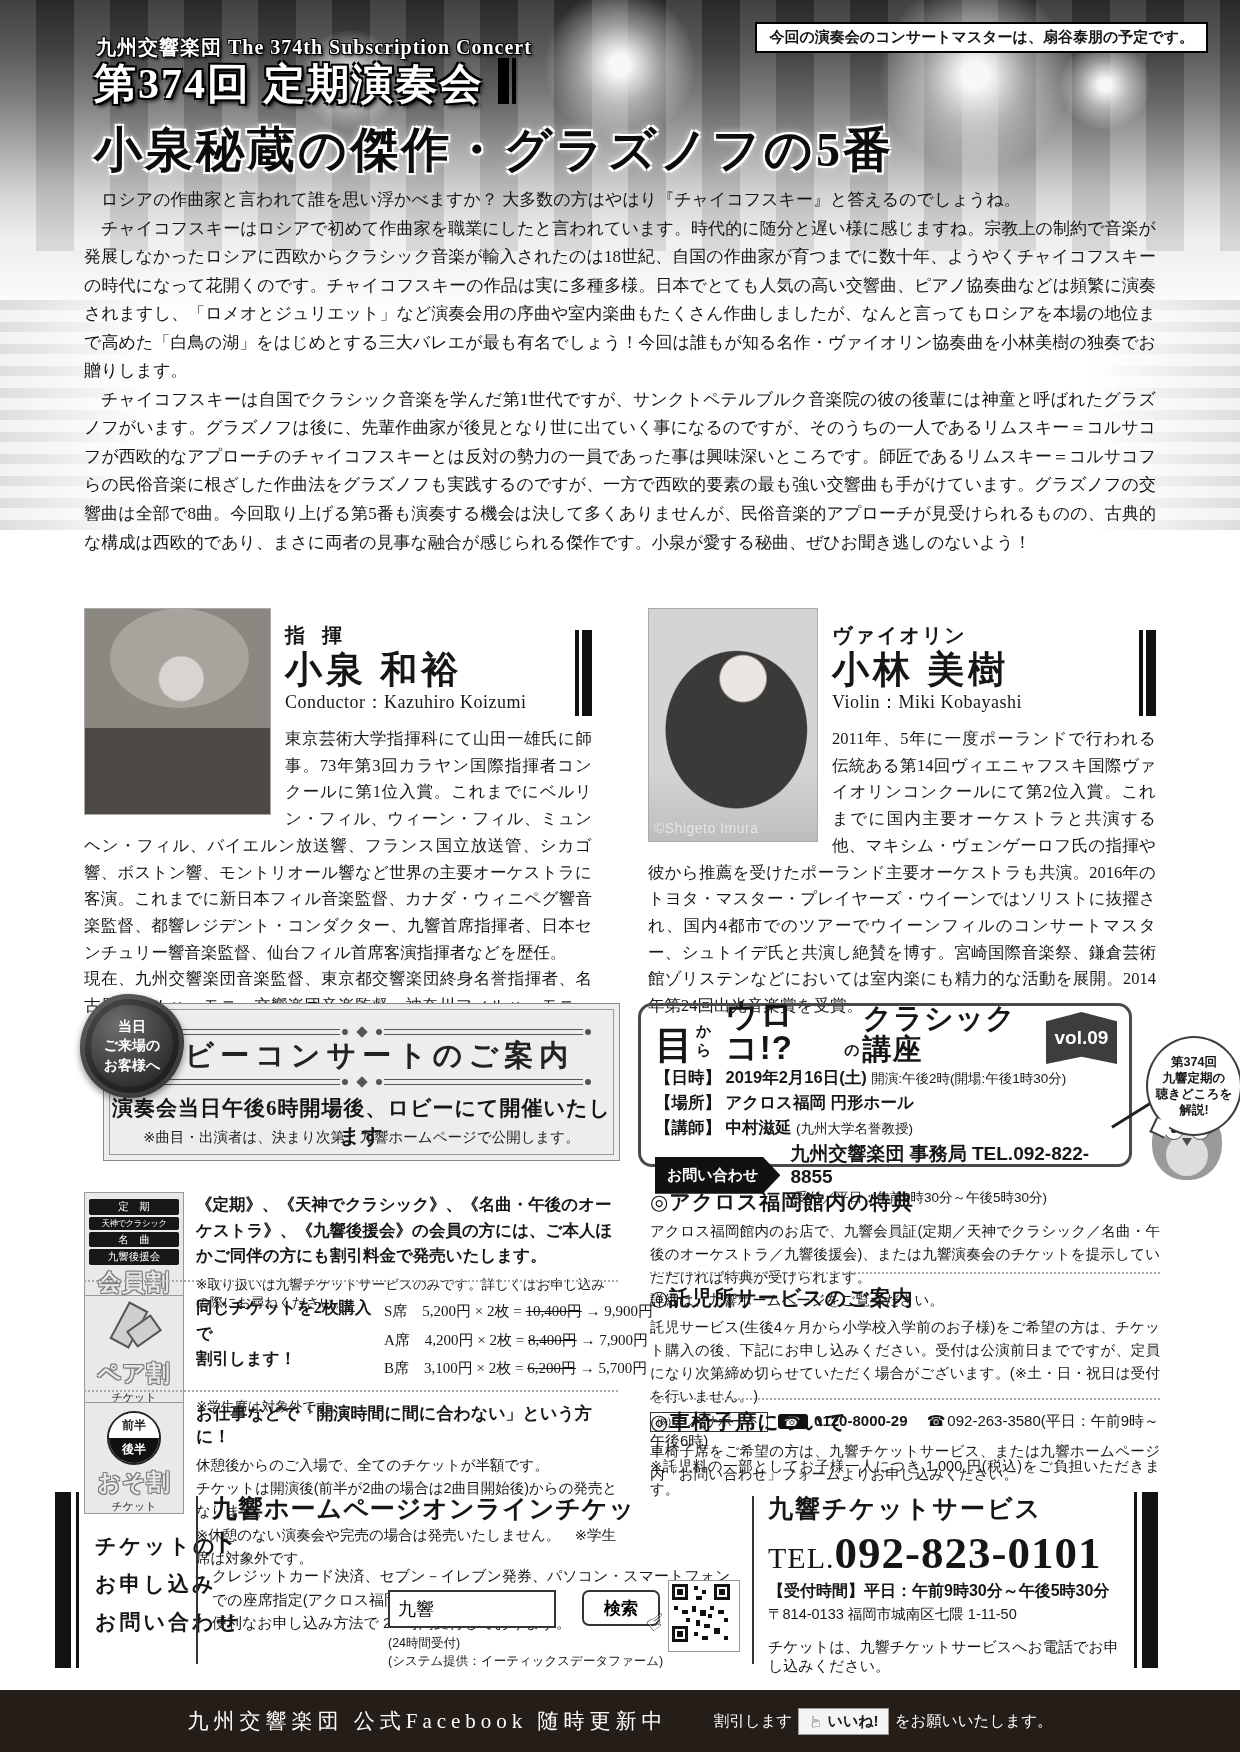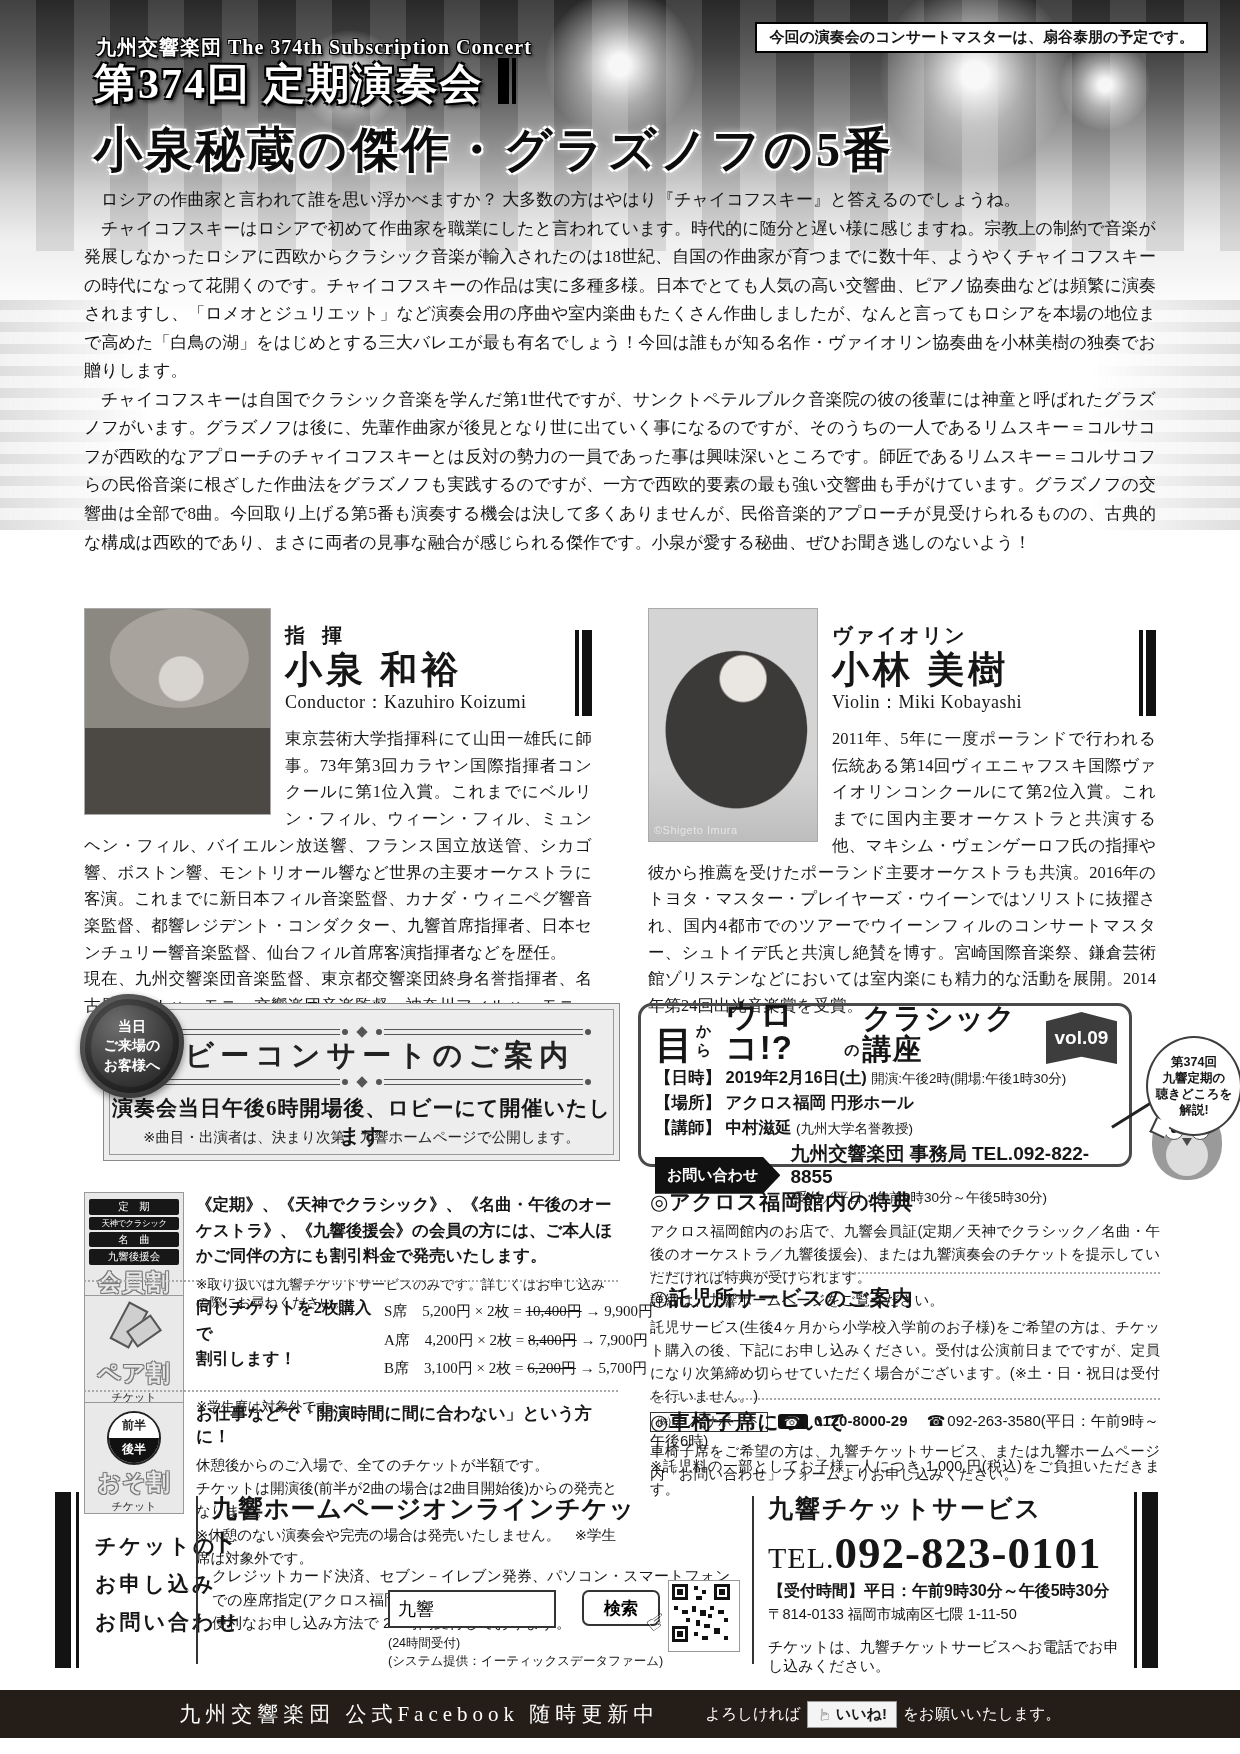--- a/index.html
+++ b/index.html
@@ -44,21 +44,21 @@
   .pcol{width:508px;}
   .pphoto{float:left;margin:4px 14px 6px 0;position:relative;border:1px solid #aaa;}
   .photo-conductor{width:185px;height:205px;
     background:radial-gradient(circle at 52% 34%,#d8d4cf 0 13%,rgba(0,0,0,0) 14%),
       radial-gradient(ellipse 62% 40% at 51% 24%,#a8a39d 0 60%,rgba(0,0,0,0) 61%),
       linear-gradient(180deg,#8b8781 0 58%,#4c4844 58% 100%);}
   .photo-violinist{width:168px;height:232px;
     background:radial-gradient(circle at 56% 30%,#eae6e2 0 12%,rgba(0,0,0,0) 13%),
       radial-gradient(ellipse 72% 58% at 52% 52%,#3c3a38 0 58%,rgba(0,0,0,0) 59%),
       linear-gradient(180deg,#d4d4d4 0 70%,#bdbdbd 100%);}
-  .pcredit{position:absolute;left:5px;bottom:5px;font-size:11px;color:#e6e6e6;letter-spacing:.5px;}
+  .pcredit{position:absolute;left:5px;bottom:5px;font-size:14px;color:#e6e6e6;letter-spacing:.5px;}
   .phead{position:relative;min-height:96px;}
   .prole{font-size:20px;font-weight:bold;letter-spacing:6px;margin-top:18px;}
   .prole.gothic{font-family:"Liberation Sans","DejaVu Sans",sans-serif;letter-spacing:2px;}
   .pname{font-size:37px;font-weight:bold;letter-spacing:4px;line-height:1.12;}
   .pen{font-size:18px;letter-spacing:.5px;}
   .vbar{position:absolute;right:0;top:8px;width:17px;height:86px;
     background:linear-gradient(90deg,#111 0 4px,transparent 4px 7px,#111 7px 17px);}
   .pbio{font-size:16.5px;line-height:1.62;text-align:justify;margin-top:8px;}
   .pbio .b2{display:block;}
 
@@ -184,21 +184,21 @@
   .service{position:absolute;left:768px;top:1492px;width:360px;}
   .service-title{font-size:25px;font-weight:bold;letter-spacing:2px;}
   .service-tel{margin-top:2px;white-space:nowrap;}
   .service-tel .pfx{font-size:30px;letter-spacing:1px;}
   .service-tel .num{font-size:45px;font-weight:bold;letter-spacing:1px;}
   .service-hours{font-size:16px;font-weight:bold;margin-top:2px;font-family:"Liberation Sans","DejaVu Sans",sans-serif;}
   .service-addr{font-size:14.5px;margin-top:3px;font-family:"Liberation Sans","DejaVu Sans",sans-serif;}
   .service-note{font-size:15px;margin-top:14px;font-family:"Liberation Sans","DejaVu Sans",sans-serif;}
 
   
-  .footer{position:absolute;left:0;top:1690px;width:1240px;height:48px;background:#251d17;color:#fff;
+  .footer{position:absolute;left:0;top:1690px;width:1240px;height:62px;background:#251d17;color:#fff;
     display:flex;align-items:center;justify-content:center;gap:46px;}
   .footer-left{font-size:21px;letter-spacing:5px;}
   .footer-right{font-size:15.5px;font-family:"Liberation Sans","DejaVu Sans",sans-serif;display:flex;align-items:center;gap:6px;}
   .like-btn{display:inline-flex;align-items:center;gap:5px;background:#f4f4f4;color:#1a1a1a;border:1px solid #999;
     padding:3px 9px;font-weight:bold;font-size:15px;cursor:pointer;}
   .like-btn .thumb{display:inline-block;transform:rotate(-90deg);font-size:16px;}
 </style>
 </head>
 <body>
 
@@ -497,21 +497,21 @@
     </div>
     <div class="service-hours">【受付時間】平日：午前9時30分～午後5時30分</div>
     <div class="service-addr">〒814-0133 福岡市城南区七隈 1-11-50</div>
     <div class="service-note">チケットは、九響チケットサービスへお電話でお申し込みください。</div>
   </div>
   <div class="bigbar right"></div>
 
   <div class="footer">
     <span class="footer-left m">九州交響楽団 公式Facebook 随時更新中</span>
     <span class="footer-right">
-      <span>よろしければ</span>
+      <span>割引します</span>
       <span class="like-btn">
         <span class="thumb">☞</span>
         <span>いいね!</span>
       </span>
       <span>をお願いいたします。</span>
     </span>
   </div>
 
 </div>
 

